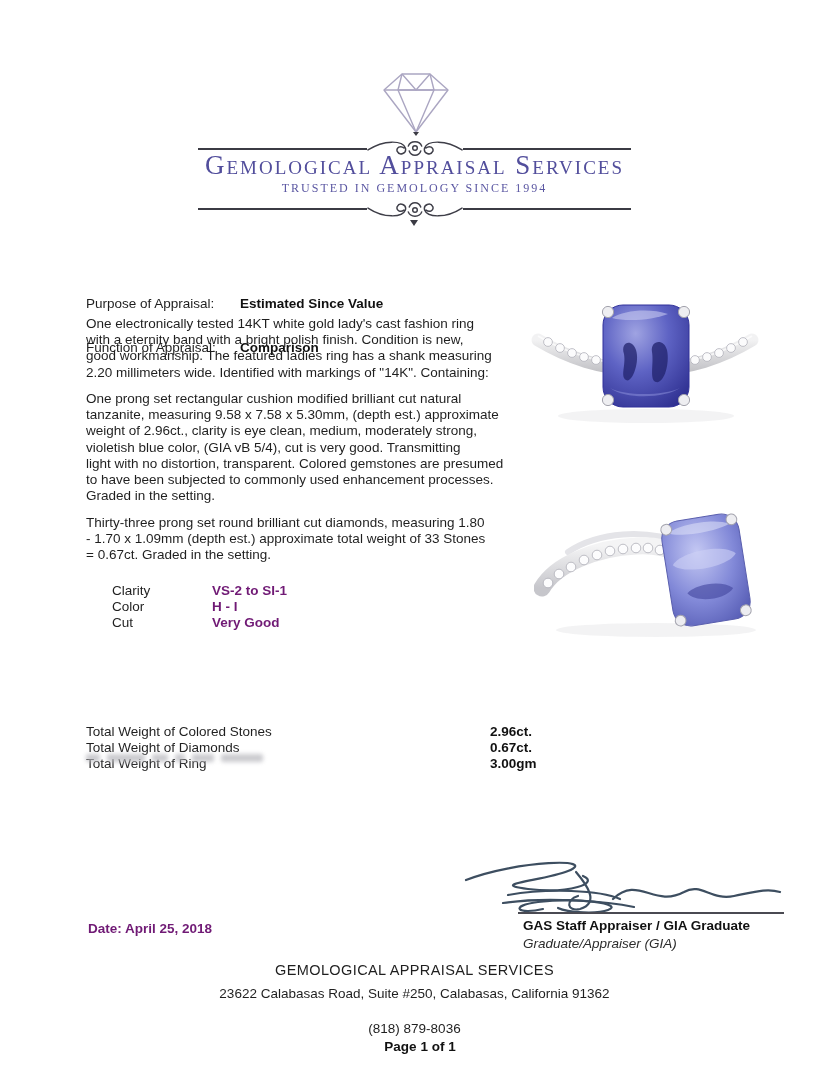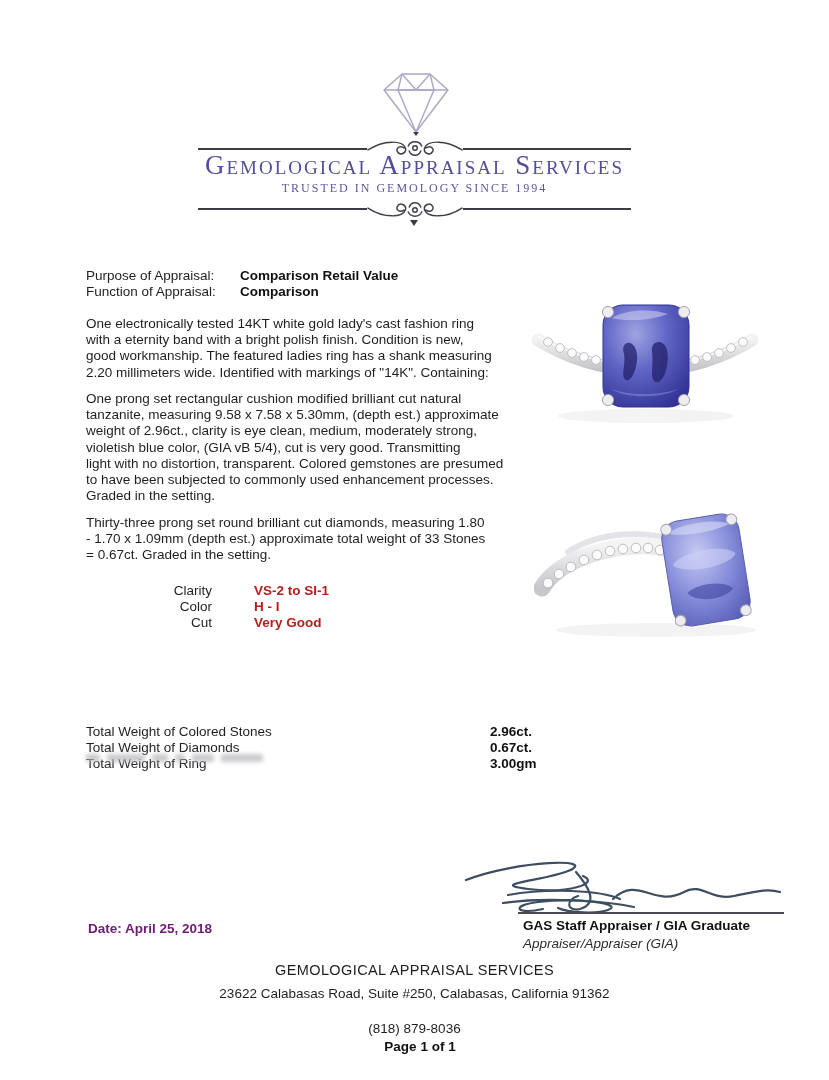--- a/index.html
+++ b/index.html
@@ -21,29 +21,29 @@
   .brand-tagline{
     position:absolute;left:0;top:113px;width:433px;text-align:center;
     font-family:"Liberation Serif",serif;text-transform:uppercase;
     font-size:12px;letter-spacing:2px;color:#5b57a2;white-space:nowrap;
   }
   .pendant{position:absolute;left:212px;top:152px;width:0;height:0;
     border-left:4px solid transparent;border-right:4px solid transparent;border-top:6px solid #3b3b44;}
   
   .bodytext{font-size:13.5px;line-height:16.2px;}
   .info-block{position:absolute;left:86px;top:268px;width:440px;}
-  .info-row{display:flex;}
+  .info-row{display:flex;margin-top:28px;}
   .info-row .lbl{width:154px;}
   .info-row .val{font-weight:700;color:#111;}
   .para{position:absolute;left:86px;width:440px;white-space:pre-line;}
   .para1{top:316px;} .para2{top:391px;} .para3{top:515px;}
-  .grades{position:absolute;left:112px;top:583px;width:300px;text-align:right;}
+  .grades{position:absolute;left:112px;top:583px;width:300px;}
   .grade-row{display:flex;}
   .grade-row .lbl{width:100px;}
-  .grade-row .val{font-weight:700;color:#b91c1c;margin-left:42px;}
+  .grade-row .val{font-weight:700;color:#701a75;}
   .weights{position:absolute;left:86px;top:724px;width:460px;}
   .weight-row{display:flex;}
   .weight-row .lbl{width:404px;}
   .weight-row .val{font-weight:700;color:#111;}
   
   .redaction{position:absolute;left:86px;top:752px;width:200px;height:12px;display:flex;gap:7px;align-items:center;filter:blur(2px);opacity:.75;}
   .redaction span{display:block;height:8px;background:#b9b9bf;border-radius:2px;}
   
   .photo{position:absolute;}
   .photo-top{left:528px;top:292px;width:235px;height:135px;}
@@ -108,21 +108,21 @@
         </g>
       </svg>
       <div class="rule"></div>
     </div>
     <div class="pendant"></div>
   </div>
 
   <div class="info-block bodytext">
     <div class="info-row">
       <span class="lbl">Purpose of Appraisal:</span>
-      <span class="val">Comparison Retail Value</span>
+      <span class="val">Estimated Since Value</span>
     </div>
     <div class="info-row">
       <span class="lbl">Function of Appraisal:</span>
       <span class="val">Comparison</span>
     </div>
   </div>
 
   <div class="para para1 bodytext">One electronically tested 14KT white gold lady's cast fashion ring
 with a eternity band with a bright polish finish. Condition is new,
 good workmanship. The featured ladies ring has a shank measuring
@@ -268,21 +268,21 @@
       <path d="M18,22 C70,2 152,0 120,13 C95,23 38,26 80,31 C122,36 152,25 135,18"></path>
       <path d="M128,14 C139,27 152,45 132,51 C119,54 117,42 130,38"></path>
       <path d="M60,37 C100,30 152,32 172,41"></path>
       <path d="M55,45 C100,38 162,44 186,49"></path>
       <path d="M95,51 C70,57 60,48 90,44 C130,39 177,46 160,52 C150,56 120,55 110,50"></path>
       <path d="M165,41 C190,17 206,50 236,34 C253,24 263,43 286,38 C306,34 319,30 332,34"></path>
     </g>
   </svg>
   <div class="sig-rule"></div>
   <div class="signer-title">GAS Staff Appraiser / GIA Graduate</div>
-  <div class="signer-sub">Appraiser/Appraiser (GIA)</div>
+  <div class="signer-sub">Graduate/Appraiser (GIA)</div>
 
   <div class="footer">
     <div class="co">GEMOLOGICAL APPRAISAL SERVICES</div>
     <div class="addr">23622 Calabasas Road, Suite #250, Calabasas, California 91362</div>
     <div class="phone">(818) 879-8036</div>
     <div class="pg">Page 1 of 1</div>
   </div>
 
 </div>
 

